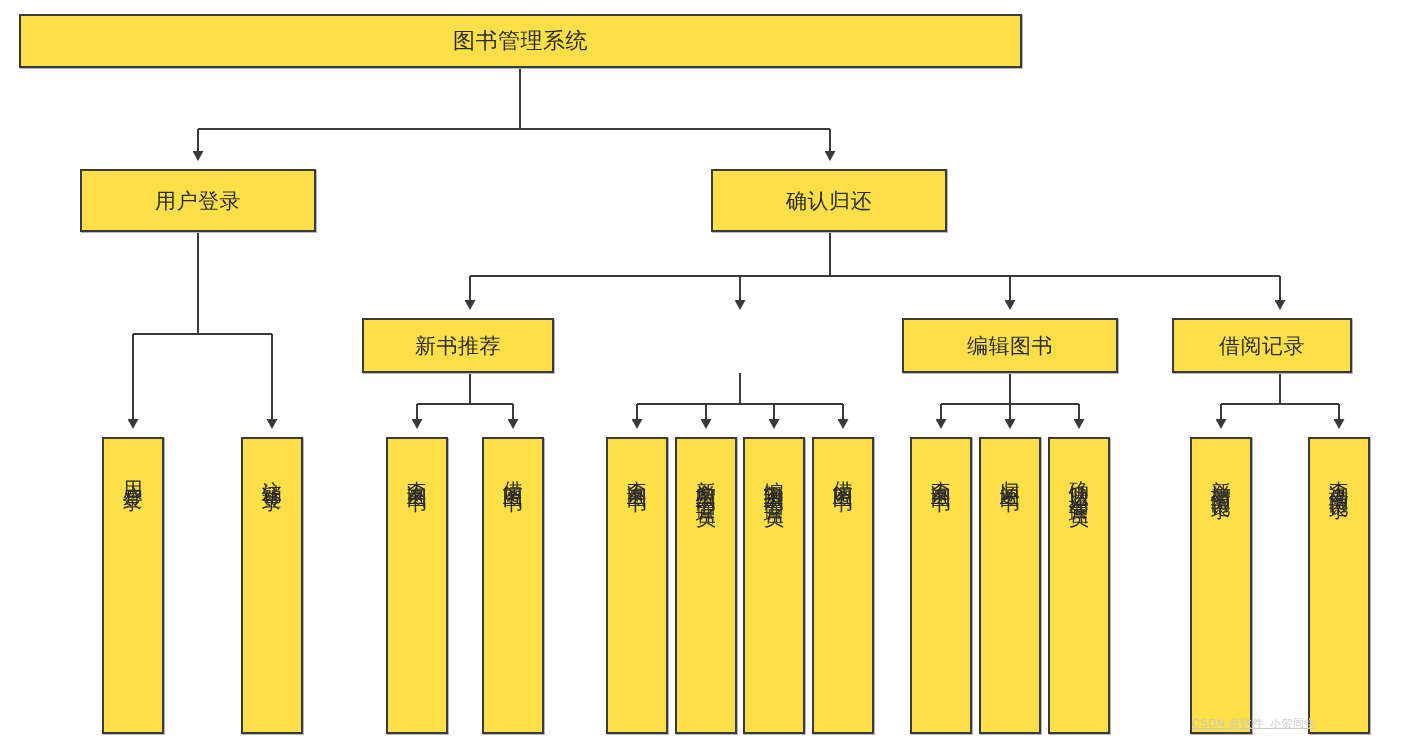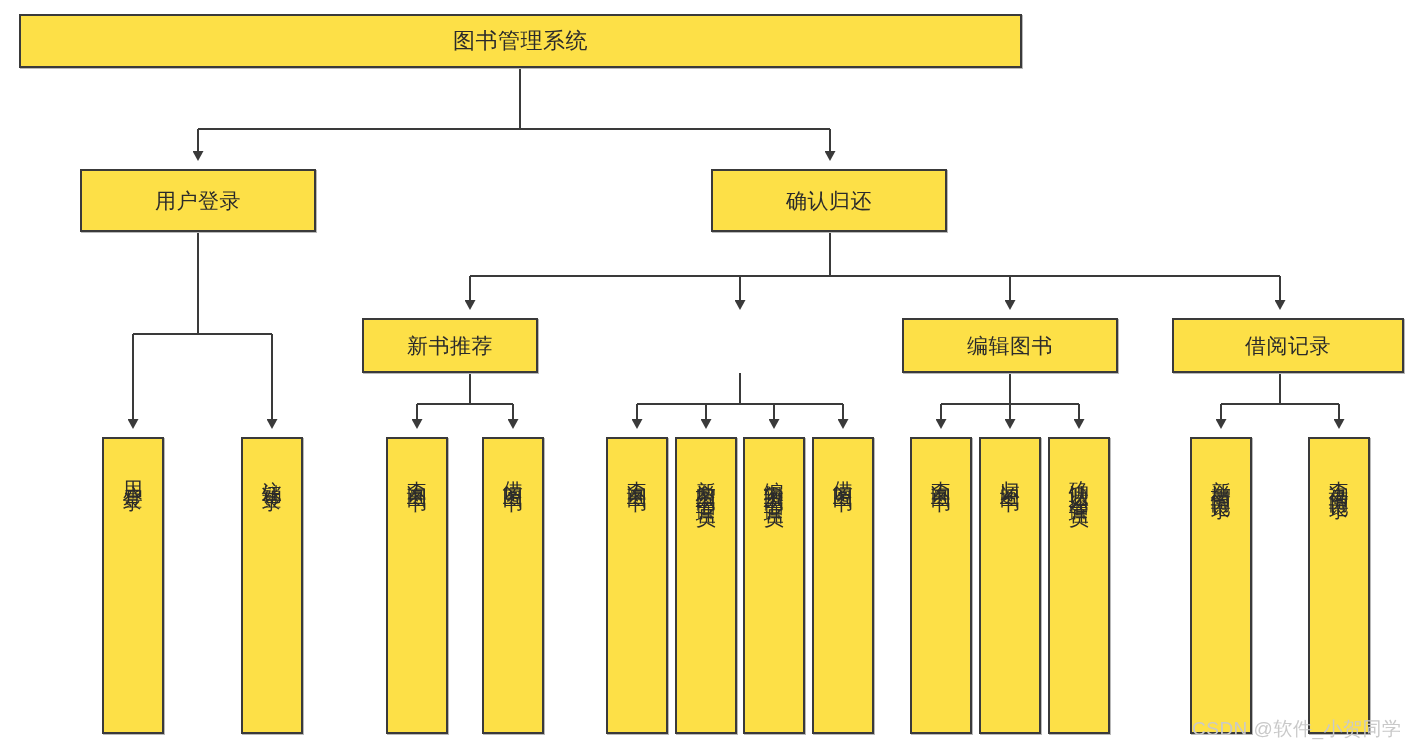--- a/index.html
+++ b/index.html
@@ -47,25 +47,26 @@
     writing-mode:vertical-rl;
     text-orientation:upright;
     font-size:20px;
     line-height:1.32;
     letter-spacing:4px;
     white-space:nowrap;
     text-align:start;
   }
   .watermark{
     position:absolute;
-    font-size:19px;
+    font-size:11px;
     color:#c9c9c9;
     white-space:nowrap;
     letter-spacing:0.5px;
     pointer-events:none;
+    text-decoration:underline;
   }
 </style>
 </head>
 <body>
 
 <div id="diagram-root">
 
   <svg id="edges" viewBox="0 0 1405 747" xmlns="http://www.w3.org/2000/svg">
     <defs>
       <marker id="arrow" markerWidth="10" markerHeight="11" refX="1" refY="5.5" orient="auto" markerUnits="userSpaceOnUse">
@@ -121,30 +122,30 @@
   </div>
 
   <div class="node horiz" style="left:80px;top:169px;width:236px;height:63px;">
     <span class="label">用户登录</span>
   </div>
 
   <div class="node horiz" style="left:711px;top:169px;width:236px;height:63px;">
     <span class="label">确认归还</span>
   </div>
 
-  <div class="node horiz" style="left:362px;top:318px;width:176px;height:55px;">
+  <div class="node horiz" style="left:362px;top:318px;width:192px;height:55px;">
     <span class="label">新书推荐</span>
   </div>
 
 
   <div class="node horiz" style="left:902px;top:318px;width:216px;height:55px;">
     <span class="label">编辑图书</span>
   </div>
 
-  <div class="node horiz" style="left:1172px;top:318px;width:232px;height:55px;">
+  <div class="node horiz" style="left:1172px;top:318px;width:180px;height:55px;">
     <span class="label">借阅记录</span>
   </div>
 
   <div class="node leaf" style="left:102px;top:437px;width:62px;height:297px;">
     <span class="label">用户登录</span>
   </div>
   <div class="node leaf" style="left:241px;top:437px;width:62px;height:297px;">
     <span class="label">注销登录</span>
   </div>
 

